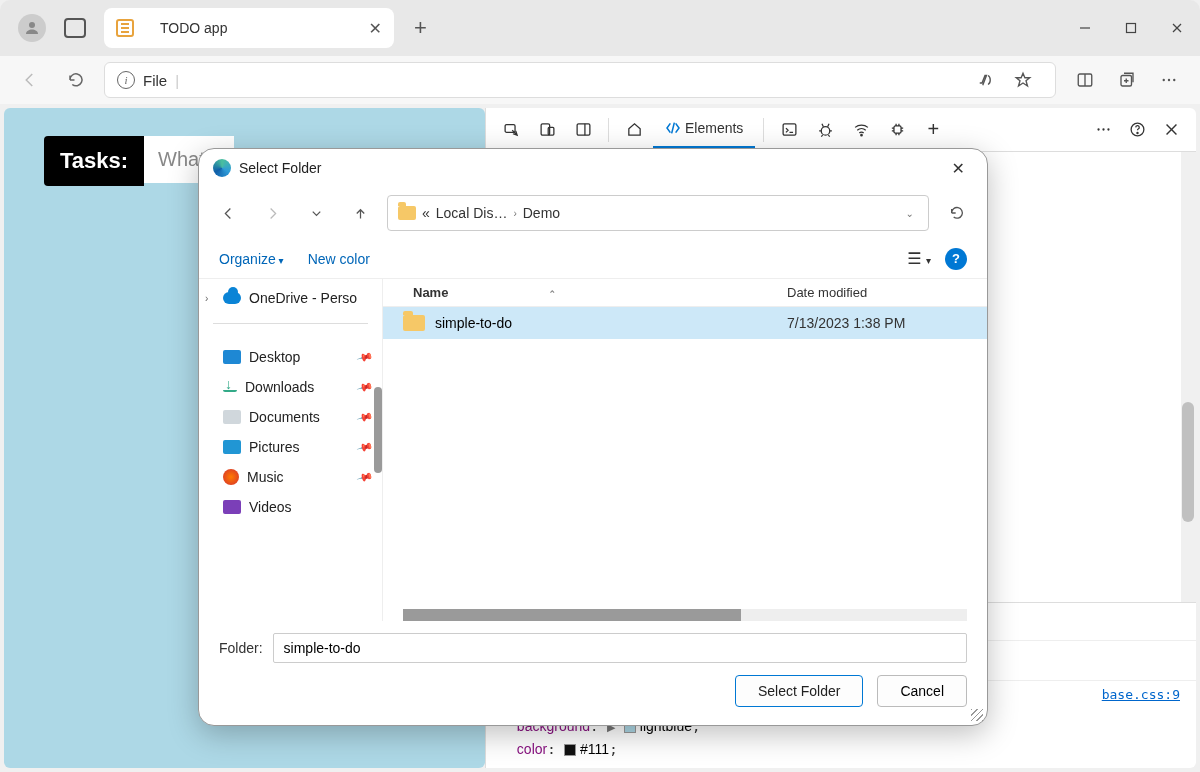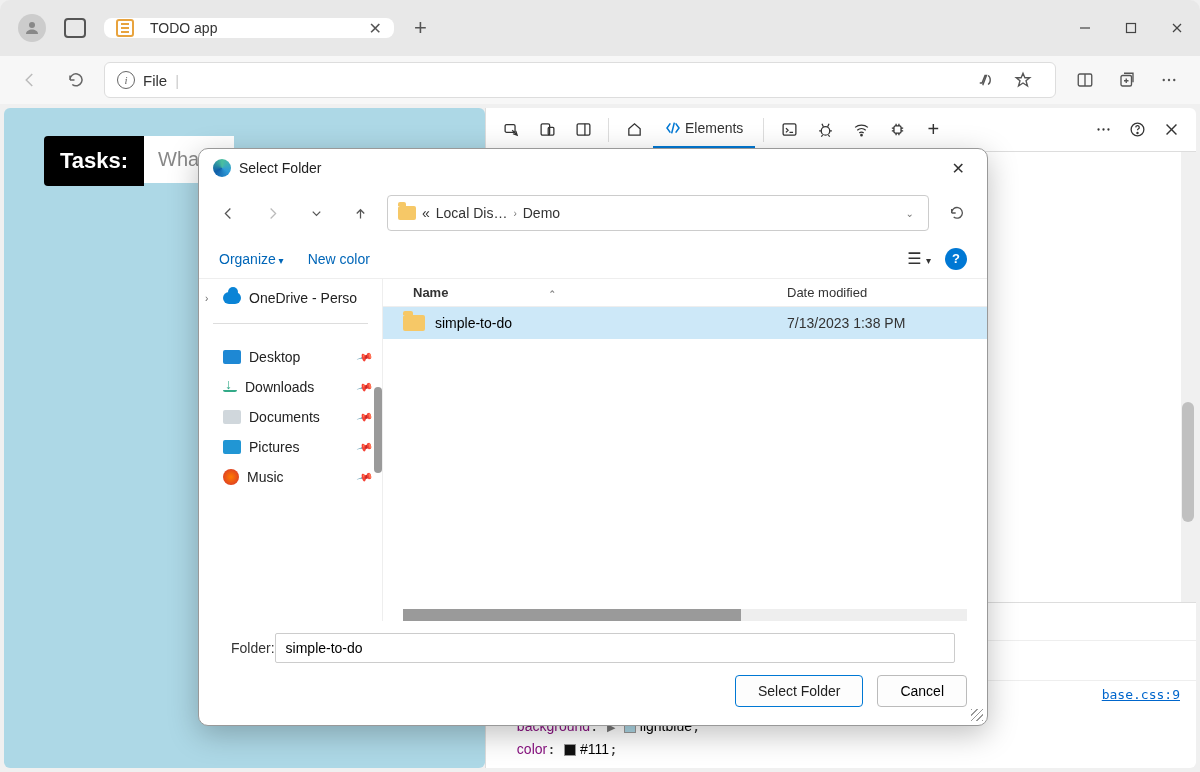--- a/index.html
+++ b/index.html
@@ -4,21 +4,21 @@
 <style>
 * { box-sizing: border-box; margin: 0; padding: 0; font-family: "Segoe UI", Arial, sans-serif; }
 body { width: 1200px; height: 772px; background: #f0f0f0; position: relative; overflow: hidden; }
 
 
 .browser-chrome { width: 100%; height: 56px; background: #e8e8e8; display: flex; align-items: center; border-radius: 10px 10px 0 0; }
 .chrome-left { display: flex; align-items: center; padding-left: 18px; gap: 18px; }
 .profile-circle { width: 28px; height: 28px; border-radius: 50%; background: #ccc; display: flex; align-items: center; justify-content: center; }
 .profile-circle svg { width: 18px; height: 18px; fill: #888; }
 .dual-window { width: 22px; height: 20px; border: 2px solid #555; border-radius: 4px; position: relative; }
-.tab { background: #fff; border-radius: 8px; padding: 6px 12px; display: flex; align-items: center; gap: 16px; width: 290px; height: 20px; margin-left: 18px; }
+.tab { background: #fff; border-radius: 8px; padding: 6px 12px; display: flex; align-items: center; gap: 26px; width: 290px; height: 40px; margin-left: 18px; }
 .tab-icon { width: 18px; height: 18px; border: 2px solid #e8a33d; border-radius: 3px; position: relative; display:flex; flex-direction:column; justify-content:center; align-items:center; gap:2px;}
 .tab-icon .line { width: 8px; height: 2px; background: #e8a33d; }
 .tab-title { flex: 1; font-size: 14px; color: #333; }
 .tab-close { font-size: 16px; color: #555; margin-left: auto; }
 .new-tab { font-size: 22px; color: #555; margin-left: 20px; }
 .window-controls { margin-left: auto; display: flex; }
 .win-btn { width: 46px; height: 40px; display: flex; align-items: center; justify-content: center; color: #444; font-size: 14px; }
 .win-btn svg { width: 12px; height: 12px; }
 
 
@@ -57,21 +57,21 @@
 .dt-code { padding: 8px 14px; font-family: Consolas, monospace; font-size: 14px; color: #333; line-height: 1.6; }
 .dt-code .prop { color: #881280; }
 .dt-code .val { color: #000000; }
 .dt-code .swatch { display: inline-block; width: 12px; height: 12px; border: 1px solid #999; margin-right: 4px; vertical-align: middle; }
 .dt-link { text-align: right; padding: 4px 16px; }
 .dt-link a { color: #0066cc; font-family: Consolas, monospace; font-size: 13px; text-decoration: underline; }
 .vscroll { position:absolute; right:0; top:0; bottom:0; width:15px; background:#f0f0f0;}
 .vscroll .thumb{position:absolute; top:250px; width:12px; left:1px; height:120px; background:#c0c0c0; border-radius:6px;}
 
 
-.dialog { position: absolute; left: 198px; top: 148px; width: 790px; height: 578px; background: #fff; border: 1px solid #999; border-radius: 10px; box-shadow: 0 8px 30px rgba(0,0,0,0.25); display: flex; flex-direction: column; }
+.dialog { position: absolute; left: 198px; top: 148px; width: 790px; height: 578px; background: #fff; border: 1px solid #999; border-radius: 16px; box-shadow: 0 8px 30px rgba(0,0,0,0.25); display: flex; flex-direction: column; }
 .dlg-title { height: 38px; display: flex; align-items: center; padding: 0 14px; font-size: 14px; color: #222; }
 .dlg-title .edge-icon { width: 18px; height: 18px; margin-right: 8px; position: relative;}
 .dlg-title .edge-icon::before { content:''; position:absolute; width:18px; height:18px; border-radius:50%; background: conic-gradient(#4abf9e,#2e9bd8,#0f5ea8,#4abf9e);}
 .dlg-close { margin-left: auto; font-size: 16px; color: #333; padding: 4px 8px; }
 .dlg-nav { height: 52px; display: flex; align-items: center; padding: 0 12px; gap: 10px; }
 .dlg-nav .nbtn { width: 34px; height: 34px; display: flex; align-items: center; justify-content: center; color: #555; }
 .dlg-nav .nbtn svg { width: 15px; height: 15px; }
 .breadcrumb { flex: 1; border: 1px solid #ccc; border-radius: 4px; height: 36px; display: flex; align-items: center; padding: 0 10px; font-size: 14px; color: #333; gap: 6px; }
 .breadcrumb .folder-mini { width: 18px; height: 14px; background: #f6c867; border-radius: 2px; position: relative; }
 .breadcrumb .folder-mini::before { content:''; position:absolute; top:-4px; left:0; width:8px; height:4px; background:#f6c867; border-radius:2px 2px 0 0;}
@@ -109,21 +109,21 @@
 .list-header .col2 { width: 180px; }
 .list-header .sort { font-size:9px; color:#888; margin-left:100px;}
 .list-row { display: flex; align-items: center; padding: 8px 20px 8px 20px; font-size: 14px; background: #cde8f8; }
 .list-row .ficon { width: 22px; height: 16px; background: #f6c867; border-radius: 2px; margin-right: 10px; position:relative;}
 .list-row .ficon::before{content:'';position:absolute;top:-4px;left:0;width:10px;height:4px;background:#f6c867;border-radius:2px 2px 0 0;}
 .list-row .fname { flex: 1; }
 .list-row .fdate { width: 180px; color: #333; }
 .hscroll { position:absolute; bottom:0; left:20px; right:20px; height:12px; background:#eee;}
 .hscroll .thumb{ position:absolute; left:0; width:60%; height:12px; background:#9a9a9a;}
 
-.dlg-folder-row { display: flex; align-items: center; padding: 12px 32px; font-size: 14px; }
+.dlg-folder-row { display: flex; align-items: center; padding: 12px 20px; gap: 10px; font-size: 14px; }
 .dlg-folder-row label { color: #333; }
 .dlg-folder-row input { flex: 1; border: 1px solid #ccc; padding: 6px 10px; font-size: 14px; border-radius: 2px; }
 .dlg-buttons { display: flex; justify-content: flex-end; gap: 14px; padding: 0 20px 18px 20px; }
 .dlg-btn { padding: 7px 22px; font-size: 14px; border: 1px solid #bbb; background: #fdfdfd; border-radius: 4px; }
 .dlg-btn.primary { border-color: #0078d4; color: #222; }
 .resize-grip { position:absolute; right:4px; bottom:4px; width:12px; height:12px; background:repeating-linear-gradient(135deg,#999 0,#999 1px,transparent 1px,transparent 4px);}
 
 .cls-badge{ font-family:Consolas,monospace; background:#eee; padding:2px 6px; border-radius:3px; font-weight:bold;}
 </style>
 </head>
@@ -416,20 +416,24 @@
       <div class="side-item">
           <span class="fi fi-pic"></span>
           <span>Pictures</span>
           <span class="pin">📌</span>
         </div>
       <div class="side-item">
           <span class="fi fi-music"></span>
           <span>Music</span>
           <span class="pin">📌</span>
         </div>
+      <div class="side-item">
+          <span class="fi fi-video"></span>
+          <span>Videos</span>
+        </div>
       <div class="side-scroll-thumb"></div>
     </div>
     <div class="dlg-main">
       <div class="list-header">
         <div class="col1"><span>Name</span><span class="sort">⌃</span></div>
         <div class="col2">Date modified</div>
       </div>
       <div class="list-row">
         <span class="ficon"></span>
         <span class="fname">simple-to-do</span>

